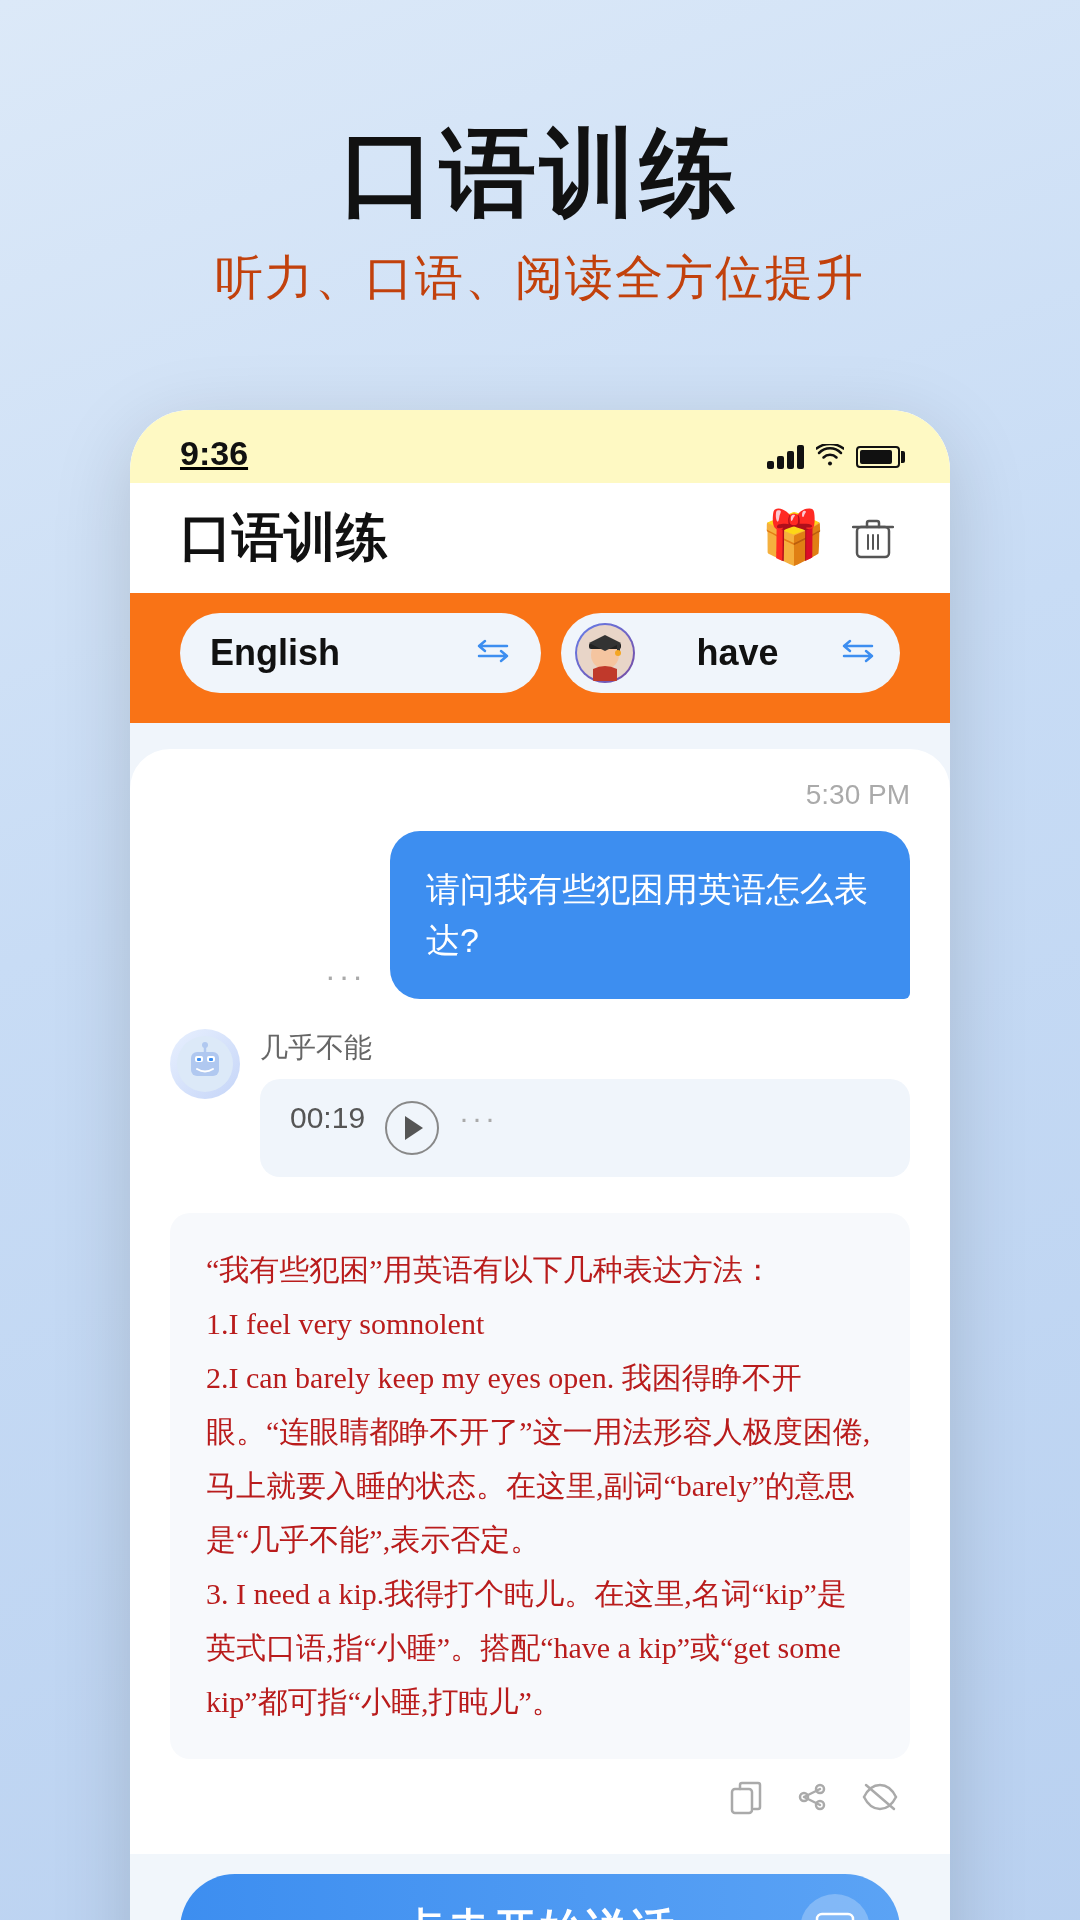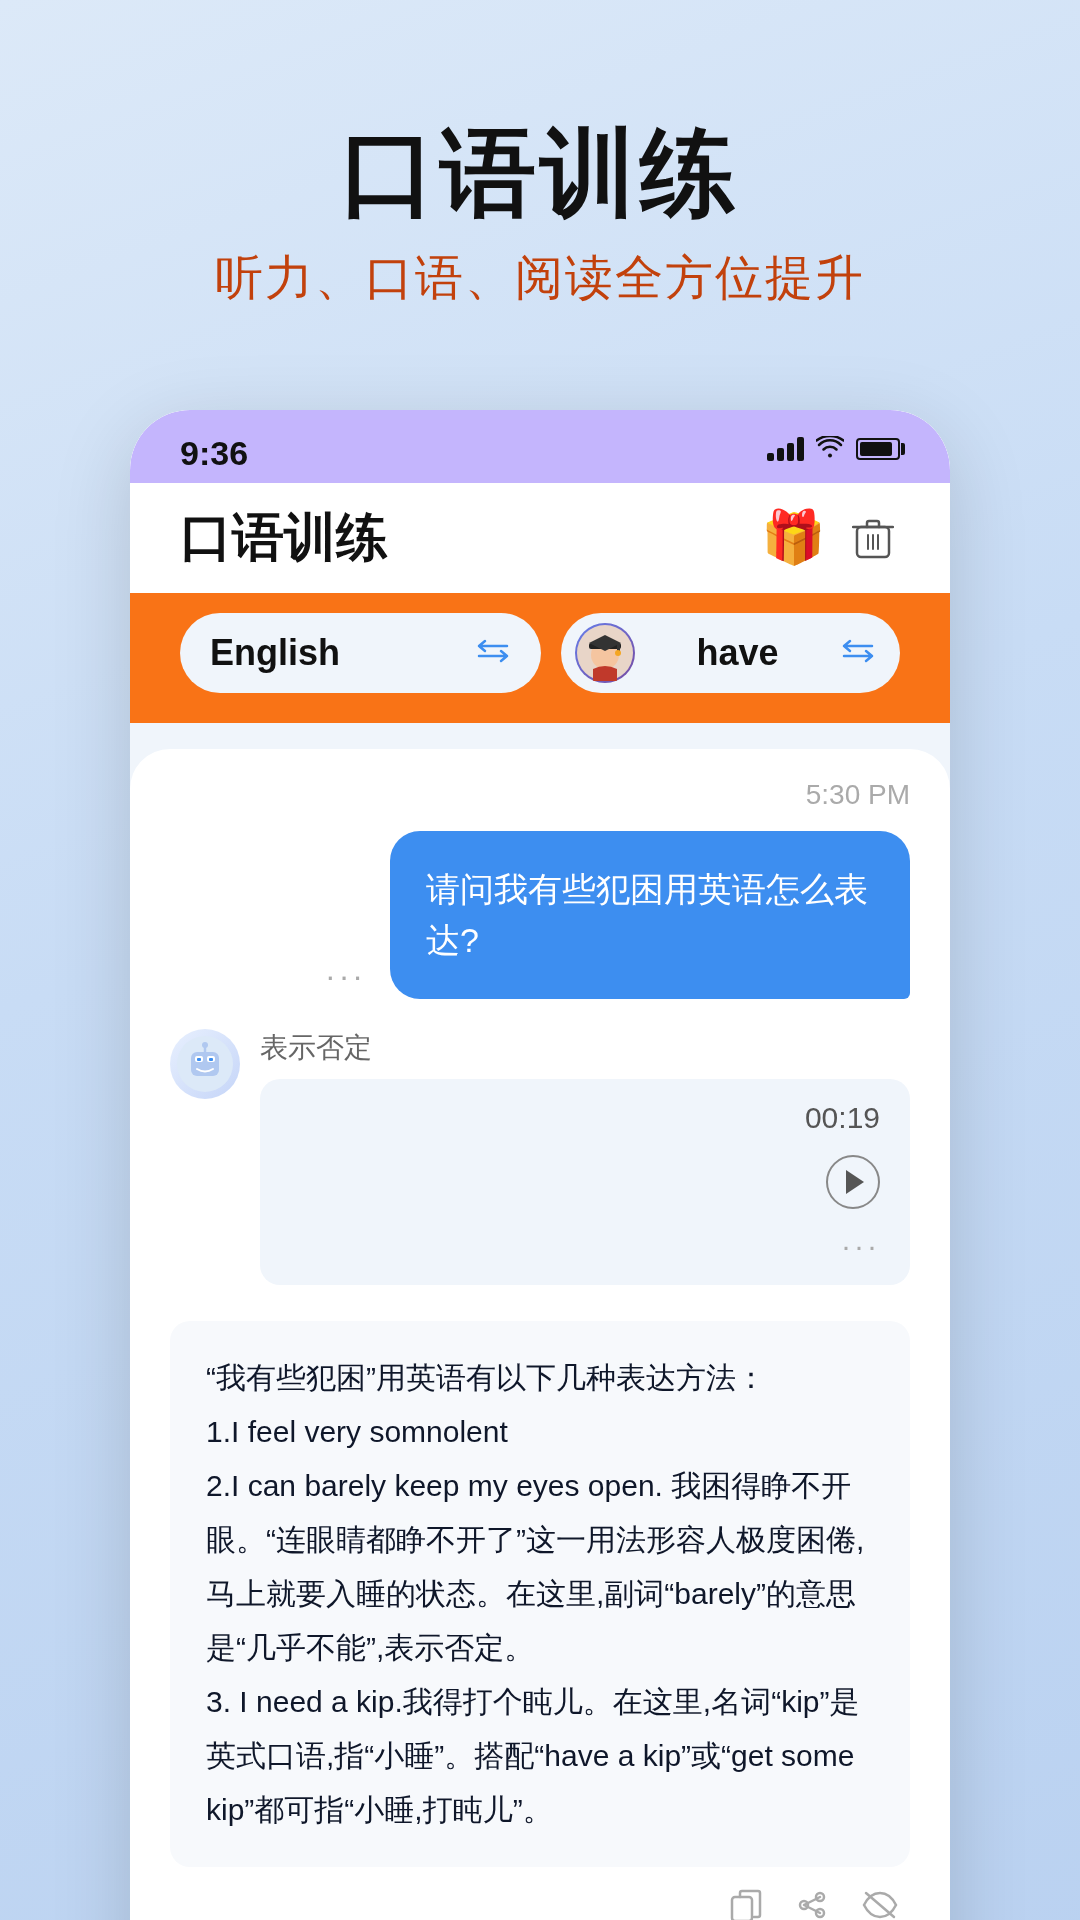--- a/index.html
+++ b/index.html
@@ -55,23 +55,24 @@
       width: 100%;
       background: #f0f5fb;
       border-radius: 60px;
       overflow: hidden;
     }
 
     
     .status-bar {
       display: flex;
       justify-content: space-between;
-      align-items: flex-start;
+      align-items: flex-end;
       padding: 24px 50px 10px;
-      background: #c4b5fd;
+      background: #fef9c3;
+      text-decoration: underline;
     }
 
     .status-time {
       font-size: 34px;
       font-weight: 600;
       color: #111;
     }
 
     .status-icons {
       display: flex;
@@ -291,24 +292,23 @@
       color: #666;
       margin-bottom: 12px;
       font-weight: 500;
     }
 
     .audio-bubble {
       background: #f0f5fb;
       border-radius: 20px;
       padding: 22px 30px;
       display: flex;
-      align-items: flex-end;
+      align-items: flex-start;
       gap: 20px;
       margin-bottom: 16px;
-      flex-direction: column;
     }
 
     .audio-time {
       font-size: 30px;
       color: #555;
       font-weight: 500;
     }
 
     .play-btn {
       width: 54px;
@@ -337,22 +337,23 @@
       letter-spacing: 3px;
     }
 
     
     .text-response {
       background: #f7f9fc;
       border-radius: 20px;
       padding: 30px 36px;
       font-size: 30px;
       line-height: 1.8;
-      color: #0f172a;
+      color: #b91c1c;
       margin-bottom: 20px;
+      font-family: Liberation Serif, serif;
     }
 
     .response-actions {
       display: flex;
       justify-content: flex-end;
       gap: 30px;
       padding: 0 10px;
     }
 
     .action-icon {
@@ -505,21 +506,21 @@
             <rect x="30" y="20" width="8" height="6" rx="2" fill="#fff"></rect>
             <rect x="20" y="22" width="4" height="3" rx="1" fill="#3d8ef0"></rect>
             <rect x="32" y="22" width="4" height="3" rx="1" fill="#3d8ef0"></rect>
             <path d="M20 33 Q28 38 36 33" stroke="#fff" stroke-width="2" fill="none" stroke-linecap="round"></path>
 
             <line x1="28" y1="16" x2="28" y2="10" stroke="#b0c8f0" stroke-width="2.5"></line>
             <circle cx="28" cy="9" r="3" fill="#b0c8f0"></circle>
           </svg>
         </div>
         <div class="ai-message-content">
-          <div class="ai-name">表示否定</div>
+          <div class="ai-name">几乎不能</div>
           <div class="audio-bubble">
             <span class="audio-time">00:19</span>
             <div class="play-btn">
               <div class="play-triangle"></div>
             </div>
             <span class="audio-dots">···</span>
           </div>
         </div>
       </div>
 

